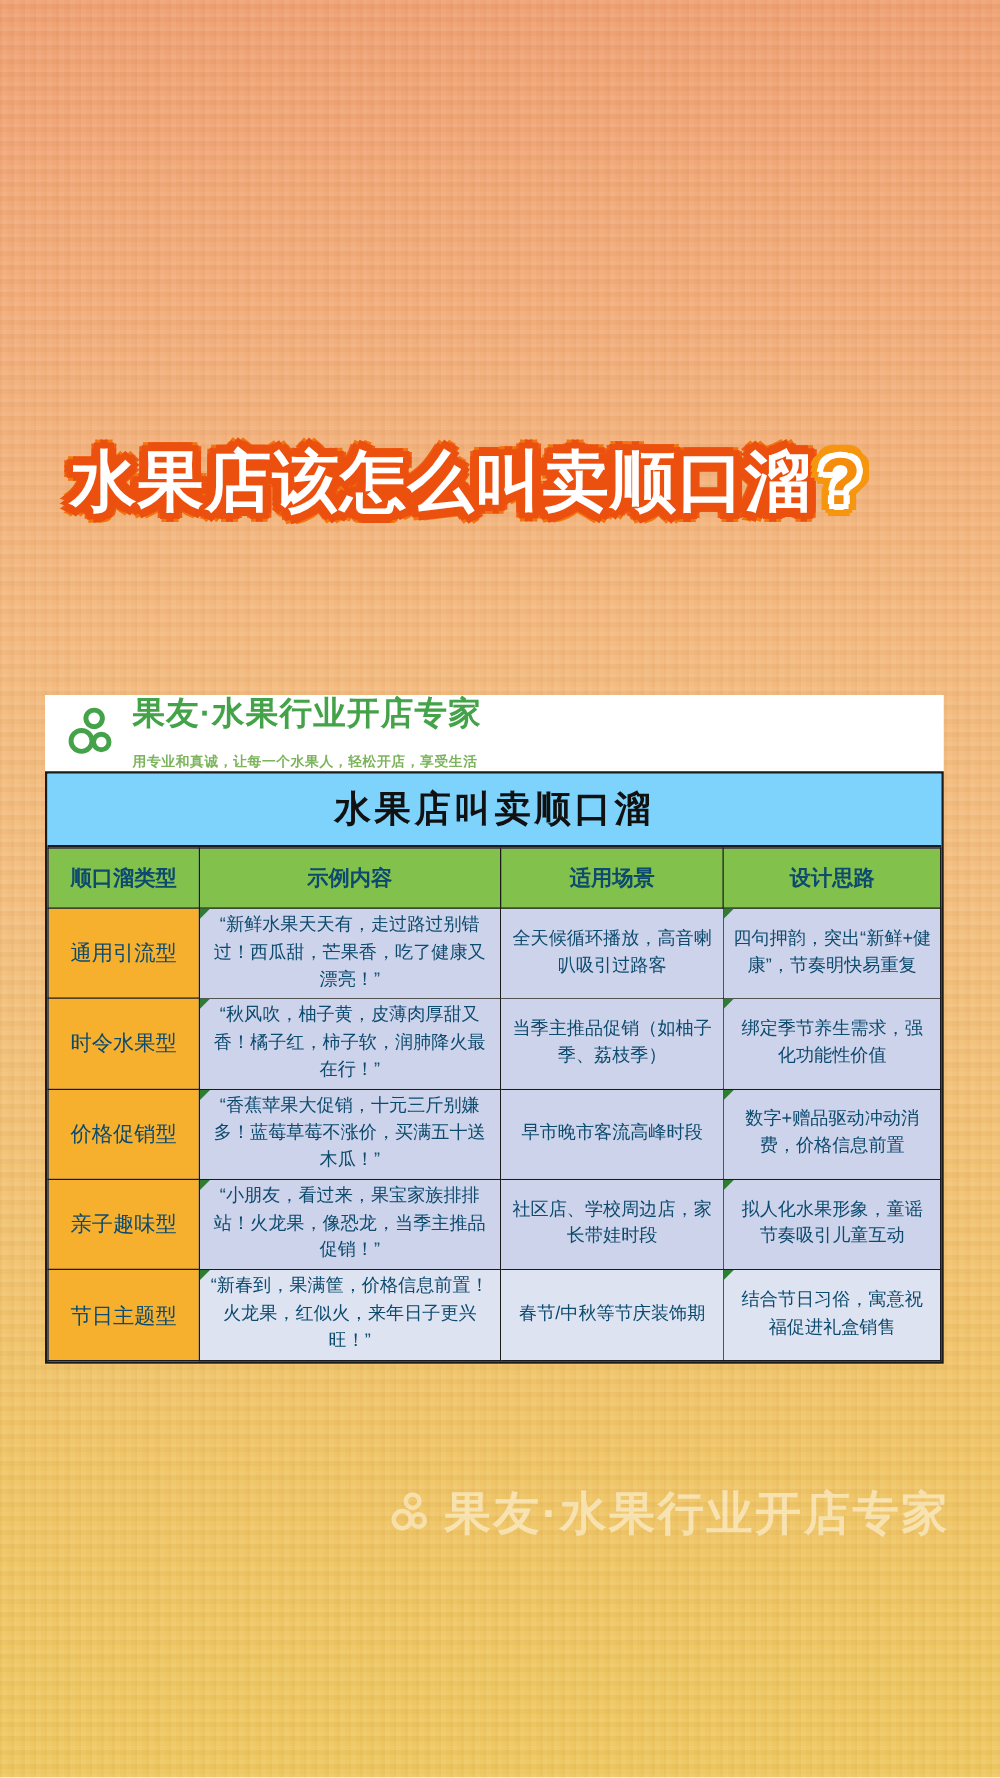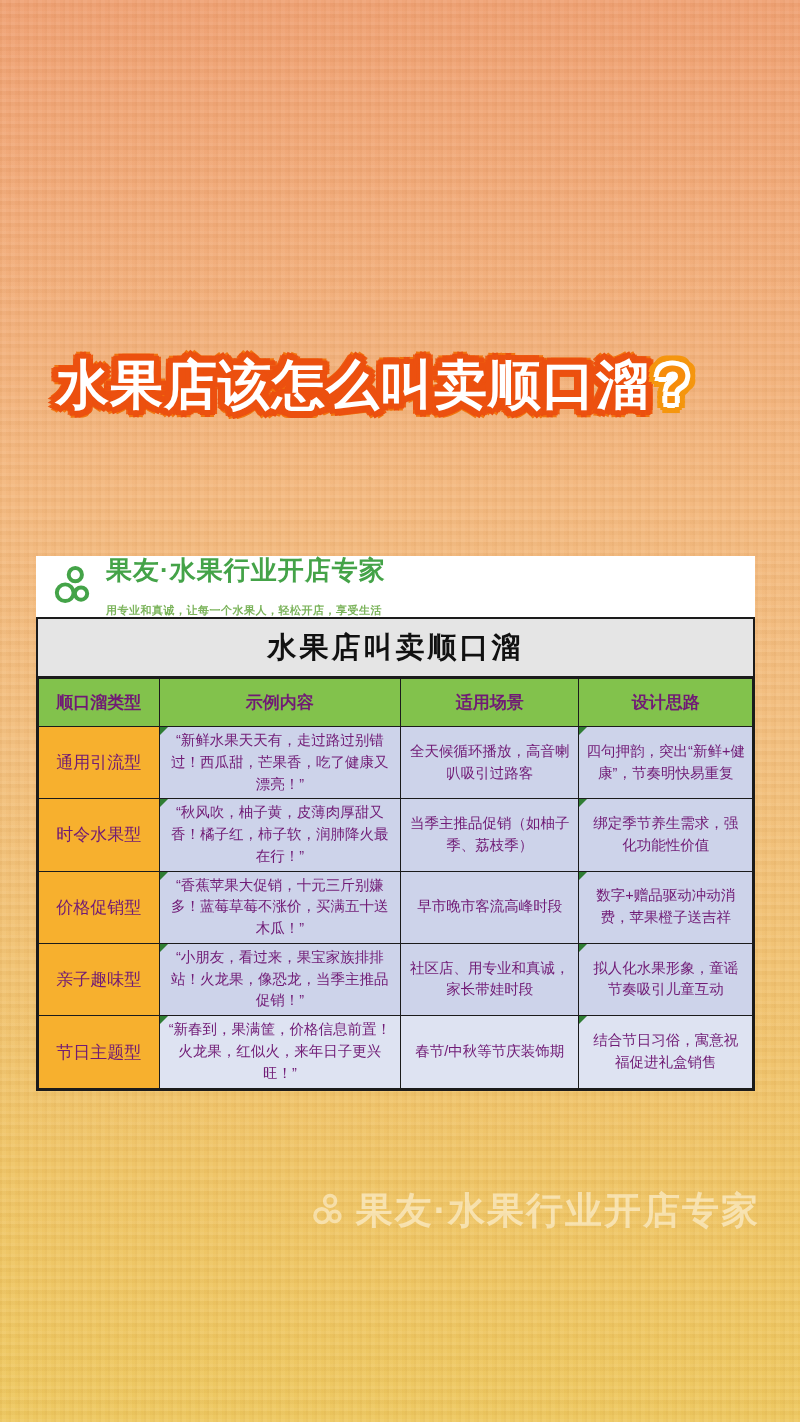--- a/index.html
+++ b/index.html
@@ -47,30 +47,30 @@
   .card-header{
     height:61px;display:flex;align-items:center;gap:10px;padding-left:16px;
   }
   .logo{width:44px;height:44px;flex:0 0 auto;}
   .brand-text{display:flex;flex-direction:column;line-height:1.15;}
   .brand-name{font-size:26px;font-weight:700;color:#44a348;letter-spacing:1px;}
   .brand-tagline{font-size:11px;font-weight:700;color:#7cb45c;margin-top:18px;letter-spacing:0.5px;}
 
   .table-wrap{border:2px solid #1b1b1b;}
   .banner{
-    height:57px;background:#e5e5e5;border-bottom:2px solid #1b1b1b;
+    height:57px;background:#7dd3fc;border-bottom:2px solid #1b1b1b;
     display:flex;align-items:center;justify-content:center;
     font-family:"Liberation Serif","DejaVu Serif",serif;
     font-size:29px;font-weight:600;color:#111;letter-spacing:3px;
   }
   table{border-collapse:collapse;width:100%;table-layout:fixed;}
   col.c1{width:16.9%;} col.c2{width:33.8%;} col.c3{width:25.0%;} col.c4{width:24.3%;}
   th,td{
     border:1.5px solid #1b1b1b;text-align:center;vertical-align:middle;
-    padding:3px 7px;color:#701a75;word-break:break-all;
+    padding:3px 7px;color:#0c4a6e;word-break:break-all;
   }
   thead th{background:#82c24c;font-size:17px;font-weight:700;height:41px;}
   td.type{background:#f7b02e;font-size:17px;font-weight:400;}
   td.cell{background:#cdd3ea;font-size:14.5px;line-height:1.5;position:relative;}
   tr.r1 td.cell,tr.r2 td.cell,tr.r3 td.cell,tr.r4 td.cell{height:61px;}
   tr.r5 td.cell{height:66px;}
   tr.r5 td{background:#dee3f2;}
   tr.r5 td.type{background:#f7b02e;}
   td.marked::before{
     content:"";position:absolute;top:0;left:0;
@@ -137,26 +137,26 @@
           <tr class="r2">
             <td class="type">时令水果型</td>
             <td class="cell marked">“秋风吹，柚子黄，皮薄肉厚甜又香！橘子红，柿子软，润肺降火最在行！”</td>
             <td class="cell">当季主推品促销（如柚子季、荔枝季）</td>
             <td class="cell marked">绑定季节养生需求，强化功能性价值</td>
           </tr>
           <tr class="r3">
             <td class="type">价格促销型</td>
             <td class="cell marked">“香蕉苹果大促销，十元三斤别嫌多！蓝莓草莓不涨价，买满五十送木瓜！”</td>
             <td class="cell">早市晚市客流高峰时段</td>
-            <td class="cell marked">数字+赠品驱动冲动消费，苹果橙子送吉祥</td>
+            <td class="cell marked">数字+赠品驱动冲动消费，价格信息前置</td>
           </tr>
           <tr class="r4">
             <td class="type">亲子趣味型</td>
             <td class="cell marked">“小朋友，看过来，果宝家族排排站！火龙果，像恐龙，当季主推品促销！”</td>
-            <td class="cell">社区店、用专业和真诚，家长带娃时段</td>
+            <td class="cell">社区店、学校周边店，家长带娃时段</td>
             <td class="cell marked">拟人化水果形象，童谣节奏吸引儿童互动</td>
           </tr>
           <tr class="r5">
             <td class="type">节日主题型</td>
             <td class="cell marked">“新春到，果满筐，价格信息前置！火龙果，红似火，来年日子更兴旺！”</td>
             <td class="cell">春节/中秋等节庆装饰期</td>
             <td class="cell marked">结合节日习俗，寓意祝福促进礼盒销售</td>
           </tr>
         </tbody>
       </table>

